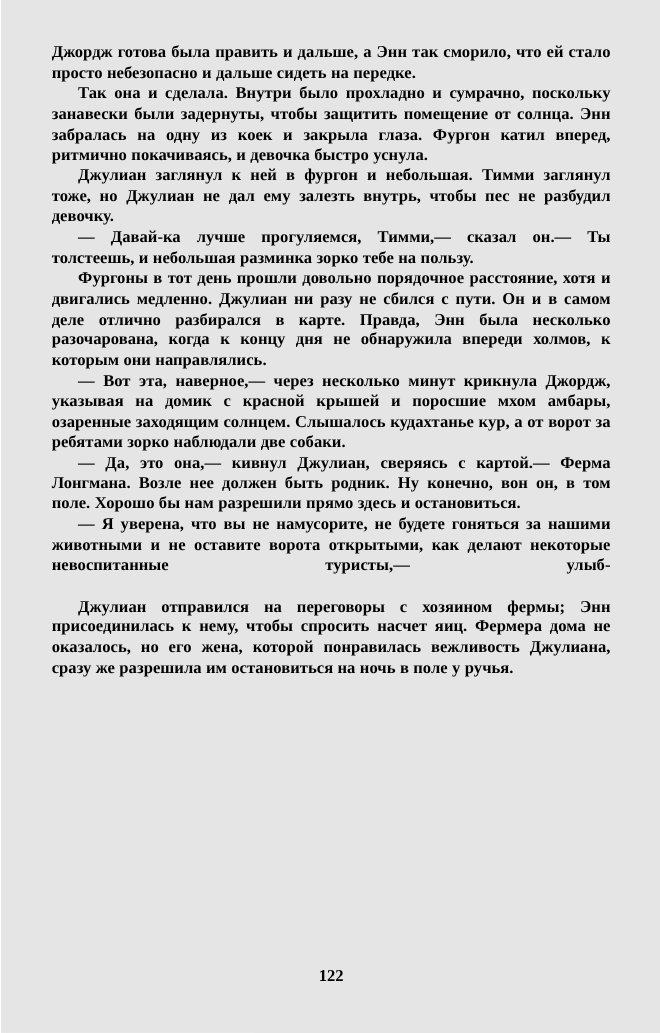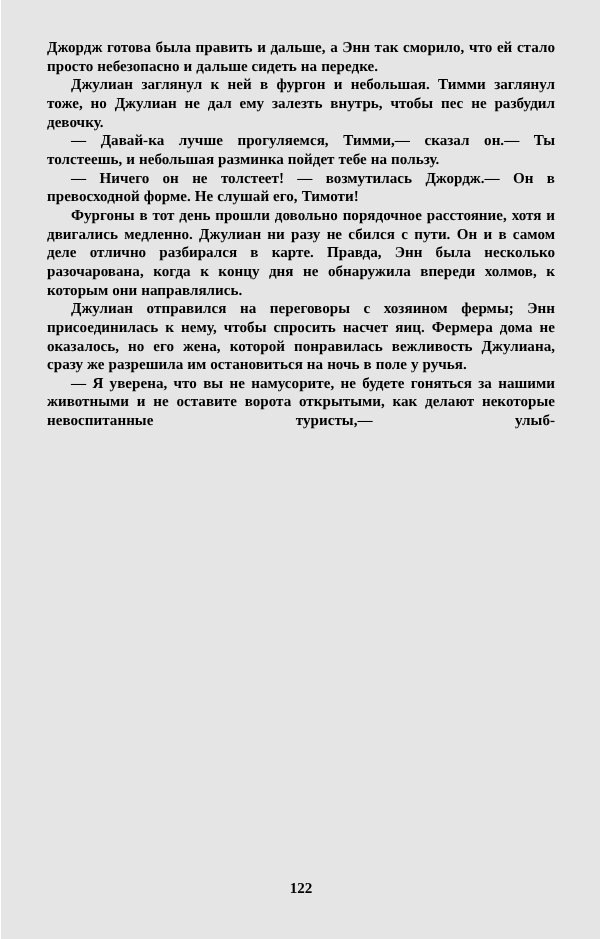--- a/index.html
+++ b/index.html
@@ -73,34 +73,36 @@
 </head>
 <body>
 
 <div id="page">
 
   <div id="text-block">
 
     <p class="para">Джордж готова была править и дальше, а Энн так сморило, что ей стало просто небезопасно и дальше сидеть на передке.</p>
 
 
+    <p class="para indent">Так она и сделала. Внутри было прохладно и сумрачно, поскольку занавески были задернуты, чтобы защитить помещение от солнца. Энн забралась на одну из коек и закрыла глаза. Фургон катил вперед, ритмично покачиваясь, и девочка быстро уснула.</p>
 
     <p class="para indent">Джулиан заглянул к ней в фургон и небольшая. Тимми заглянул тоже, но Джулиан не дал ему залезть внутрь, чтобы пес не разбудил девочку.</p>
 
-    <p class="para indent">— Давай-ка лучше прогуляемся, Тимми,— сказал он.— Ты толстеешь, и небольшая разминка пойдет тебе на пользу.</p>
+    <p class="para indent">— Давай-ка лучше прогуляемся, Тимми,— сказал он.— Ты толстеешь, и небольшая разминка зорко тебе на пользу.</p>
 
-    <p class="para indent">— Ничего он не толстеет! — возмутилась Джордж.— Он в превосходной форме. Не слушай его, Тимоти!</p>
 
 
     <p class="para indent">Фургоны в тот день прошли довольно порядочное расстояние, хотя и двигались медленно. Джулиан ни разу не сбился с пути. Он и в самом деле отлично разбирался в карте. Правда, Энн была несколько разочарована, когда к концу дня не обнаружила впереди холмов, к которым они направлялись.</p>
 
 
+    <p class="para indent">— Вот эта, наверное,— через несколько минут крикнула Джордж, указывая на домик с красной крышей и поросшие мхом амбары, озаренные заходящим солнцем. Слышалось кудахтанье кур, а от ворот за ребятами зорко наблюдали две собаки.</p>
 
+    <p class="para indent">— Да, это она,— кивнул Джулиан, сверяясь с картой.— Ферма Лонгмана. Возле нее должен быть родник. Ну конечно, вон он, в том поле. Хорошо бы нам разрешили прямо здесь и остановиться.</p>
+
+    <p class="para indent force-last-justify">— Я уверена, что вы не намусорите, не будете гоняться за нашими животными и не оставите ворота открытыми, как делают некоторые невоспитанные туристы,— улыб-</p>
 
     <p class="para indent">Джулиан отправился на переговоры с хозяином фермы; Энн присоединилась к нему, чтобы спросить насчет яиц. Фермера дома не оказалось, но его жена, которой понравилась вежливость Джулиана, сразу же разрешила им остановиться на ночь в поле у ручья.</p>
-
-    <p class="para indent force-last-justify">— Я уверена, что вы не намусорите, не будете гоняться за нашими животными и не оставите ворота открытыми, как делают некоторые невоспитанные туристы,— улыб-</p>
 
   </div>
 
   <div id="page-number">122</div>
 
 </div>
 
 </body></html>

